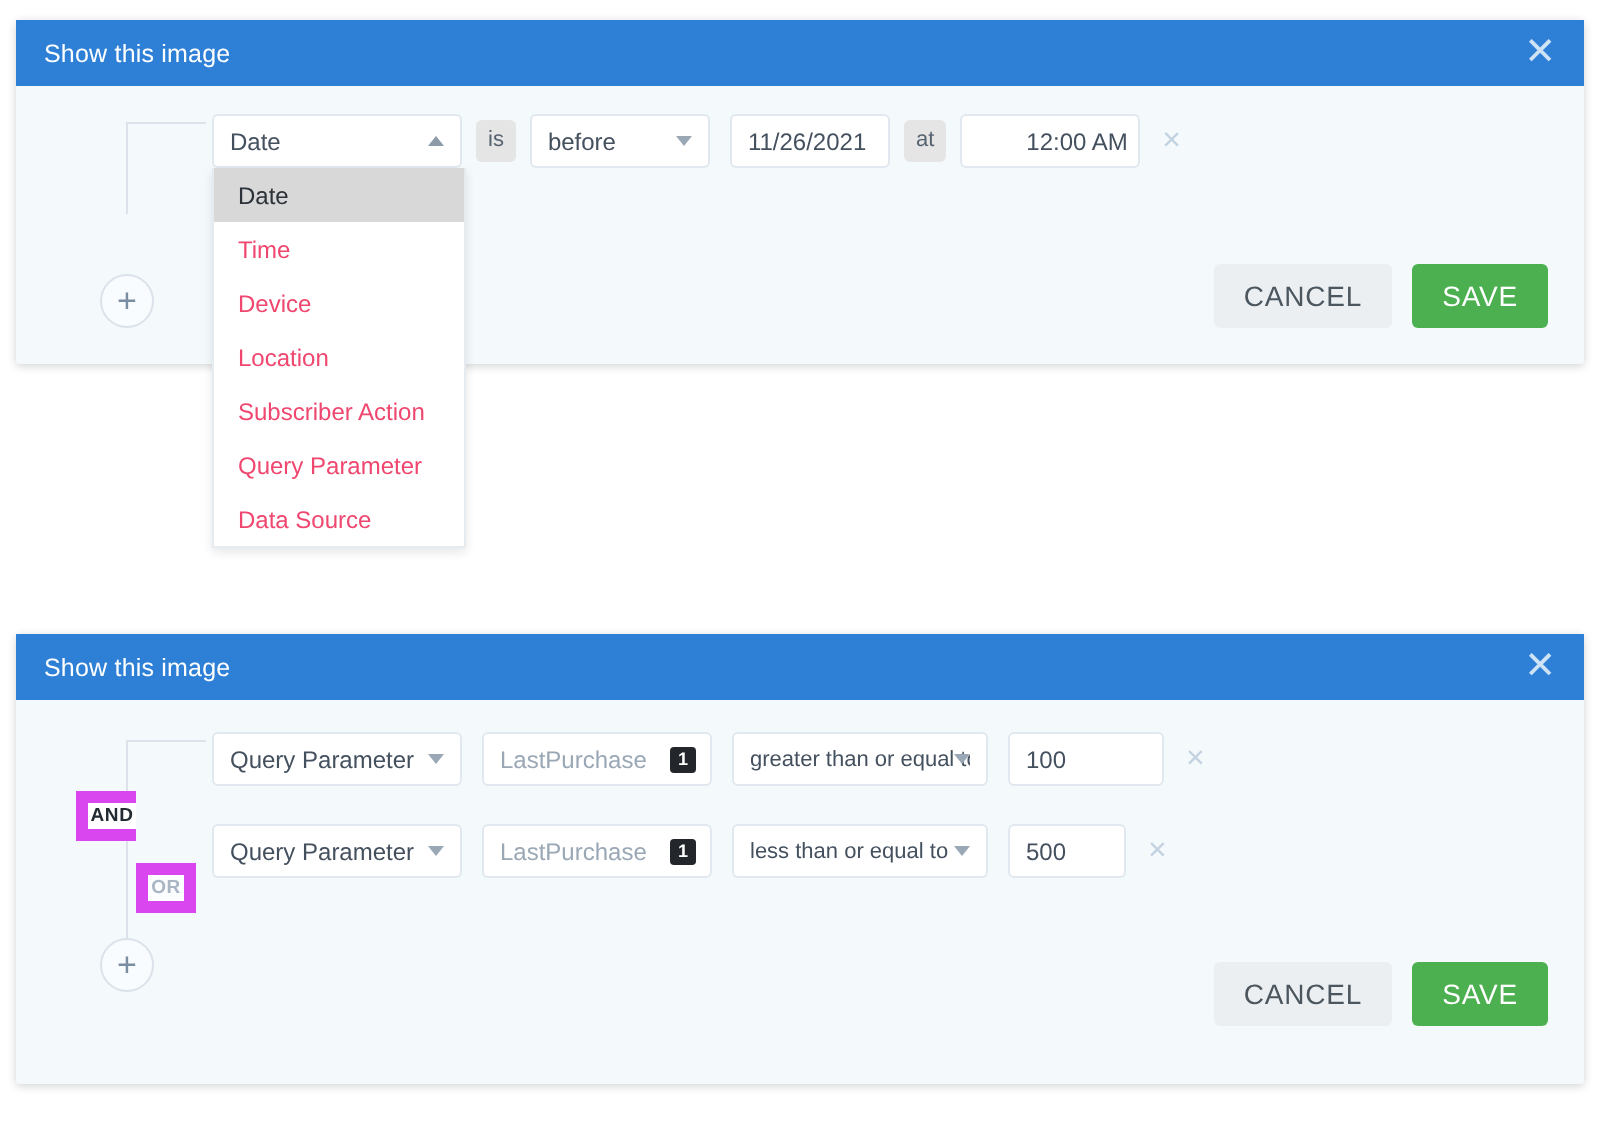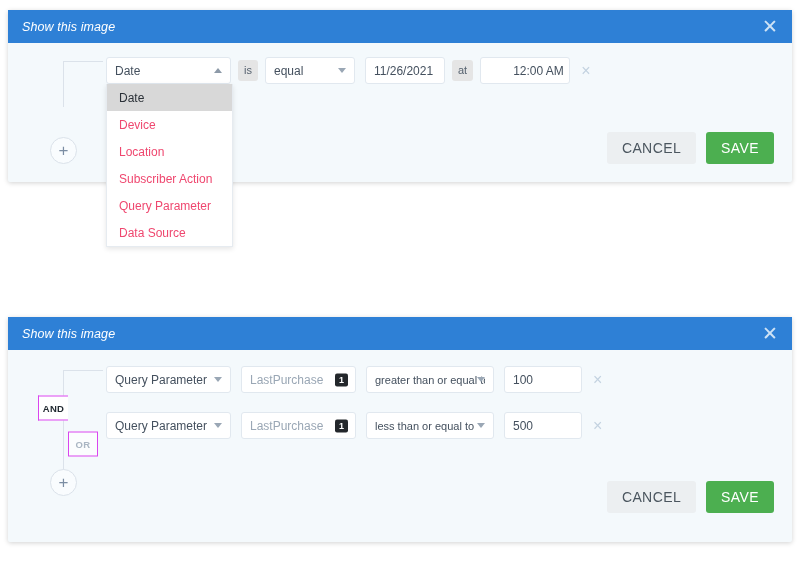--- a/index.html
+++ b/index.html
@@ -29,21 +29,20 @@
     display: flex;
     align-items: center;
     justify-content: space-between;
     padding: 0 14px 0 14px;
     box-sizing: border-box;
   }
   .dialog-title {
     color: #ffffff;
     font-size: 12.5px;
     letter-spacing: .1px;
-    font-style: italic;
   }
   .close-icon {
     color: #cfe3f6;
     font-size: 19px;
     line-height: 1;
     font-weight: 300;
     cursor: pointer;
     user-select: none;
   }
   .dialog-body {
@@ -193,21 +192,21 @@
     display: flex;
     position: absolute;
     left: 30px;
     top: 50%;
     transform: translateY(-50%);
     z-index: 5;
   }
   .andor div {
     width: 30px;
     height: 25px;
-    border: 1px solid #d946ef;
+    border: 6px solid #d946ef;
     background: #ffffff;
     display: flex;
     align-items: center;
     justify-content: center;
     font-size: 9.5px;
     font-weight: bold;
     letter-spacing: .3px;
     cursor: pointer;
     box-sizing: border-box;
   }
@@ -256,40 +255,43 @@
       <div class="rule-row" style="margin-left:70px;">
 
         <div class="select open" style="width:125px;">
           <span class="label">Date</span>
           <span class="caret"></span>
         </div>
 
         <span class="static-label">is</span>
 
         <div class="select" style="width:90px;">
-          <span class="label">equal</span>
+          <span class="label">before</span>
           <span class="caret"></span>
         </div>
 
         <div class="text-input" style="width:80px; margin-left:10px;">
           <span class="value">11/26/2021</span>
         </div>
 
         <span class="static-label">at</span>
 
         <div class="text-input" style="width:90px;padding-left:32px;">
           <span class="value">12:00 AM</span>
         </div>
 
         <span class="remove-x">×</span>
       </div>
 
       <div class="dropdown-menu" style="left:98px; top:41px; width:127px;">
         <div class="dropdown-item selected">
           <span>Date</span>
+        </div>
+        <div class="dropdown-item">
+          <span>Time</span>
         </div>
         <div class="dropdown-item">
           <span>Device</span>
         </div>
         <div class="dropdown-item">
           <span>Location</span>
         </div>
         <div class="dropdown-item">
           <span>Subscriber Action</span>
         </div>
@@ -363,21 +365,21 @@
         <div class="text-input" style="width:115px; margin-left:10px; color:#9aa7b5;">
           <span class="value">LastPurchase</span>
           <span class="token-badge">1</span>
         </div>
 
         <div class="select" style="width:128px; margin-left:10px;">
           <span class="label" style="font-size:11px;">less than or equal to</span>
           <span class="caret"></span>
         </div>
 
-        <div class="text-input" style="width:78px; margin-left:10px;">
+        <div class="text-input" style="width:59px; margin-left:10px;">
           <span class="value">500</span>
         </div>
 
         <span class="remove-x">×</span>
       </div>
     </div>
 
     <div class="dialog-footer" style="margin-top:42px;">
       <div class="btn btn-cancel">CANCEL</div>
       <div class="btn btn-save">SAVE</div>

